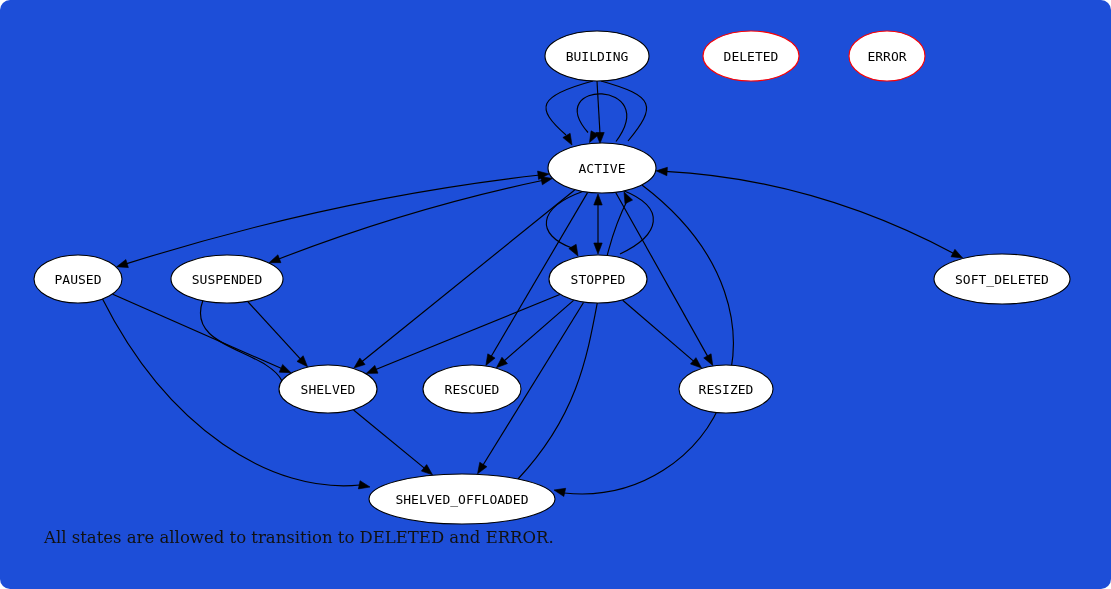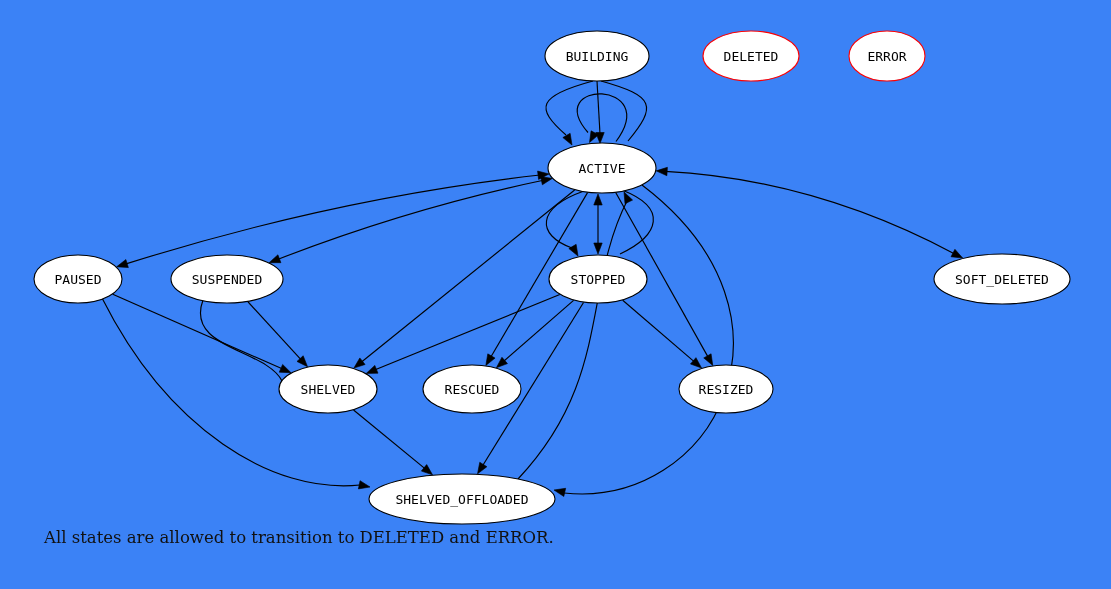--- a/index.html
+++ b/index.html
@@ -1,18 +1,18 @@
 <!DOCTYPE html>
 <html><head>
 <meta charset="utf-8">
 <style>
   html,body{margin:0;padding:0;background:#ffffff;}
   body{width:1111px;height:589px;overflow:hidden;
        font-family:"DejaVu Sans Mono", monospace;}
-  #stage{position:relative;width:1111px;height:589px;background:#3b82f6;}
+  #stage{position:relative;width:1111px;height:589px;background:#1d4ed8;border-radius:10px;}
   svg{display:block;}
   .node-ellipse{fill:#ffffff;stroke:#000000;stroke-width:1.1;}
   .node-ellipse.terminal{stroke:#ff0000;}
   .node-label{font-family:"DejaVu Sans Mono","Liberation Mono",monospace;
               font-size:13px;fill:#000000;text-anchor:middle;dominant-baseline:middle;}
   .edge-path{fill:none;stroke:#000000;stroke-width:1.15;}
   .edge-head{fill:#000000;stroke:#000000;stroke-width:0.6;}
   .caption{font-family:"DejaVu Serif","Liberation Serif",serif;
            font-size:16.5px;fill:#111111;}
 </style>

